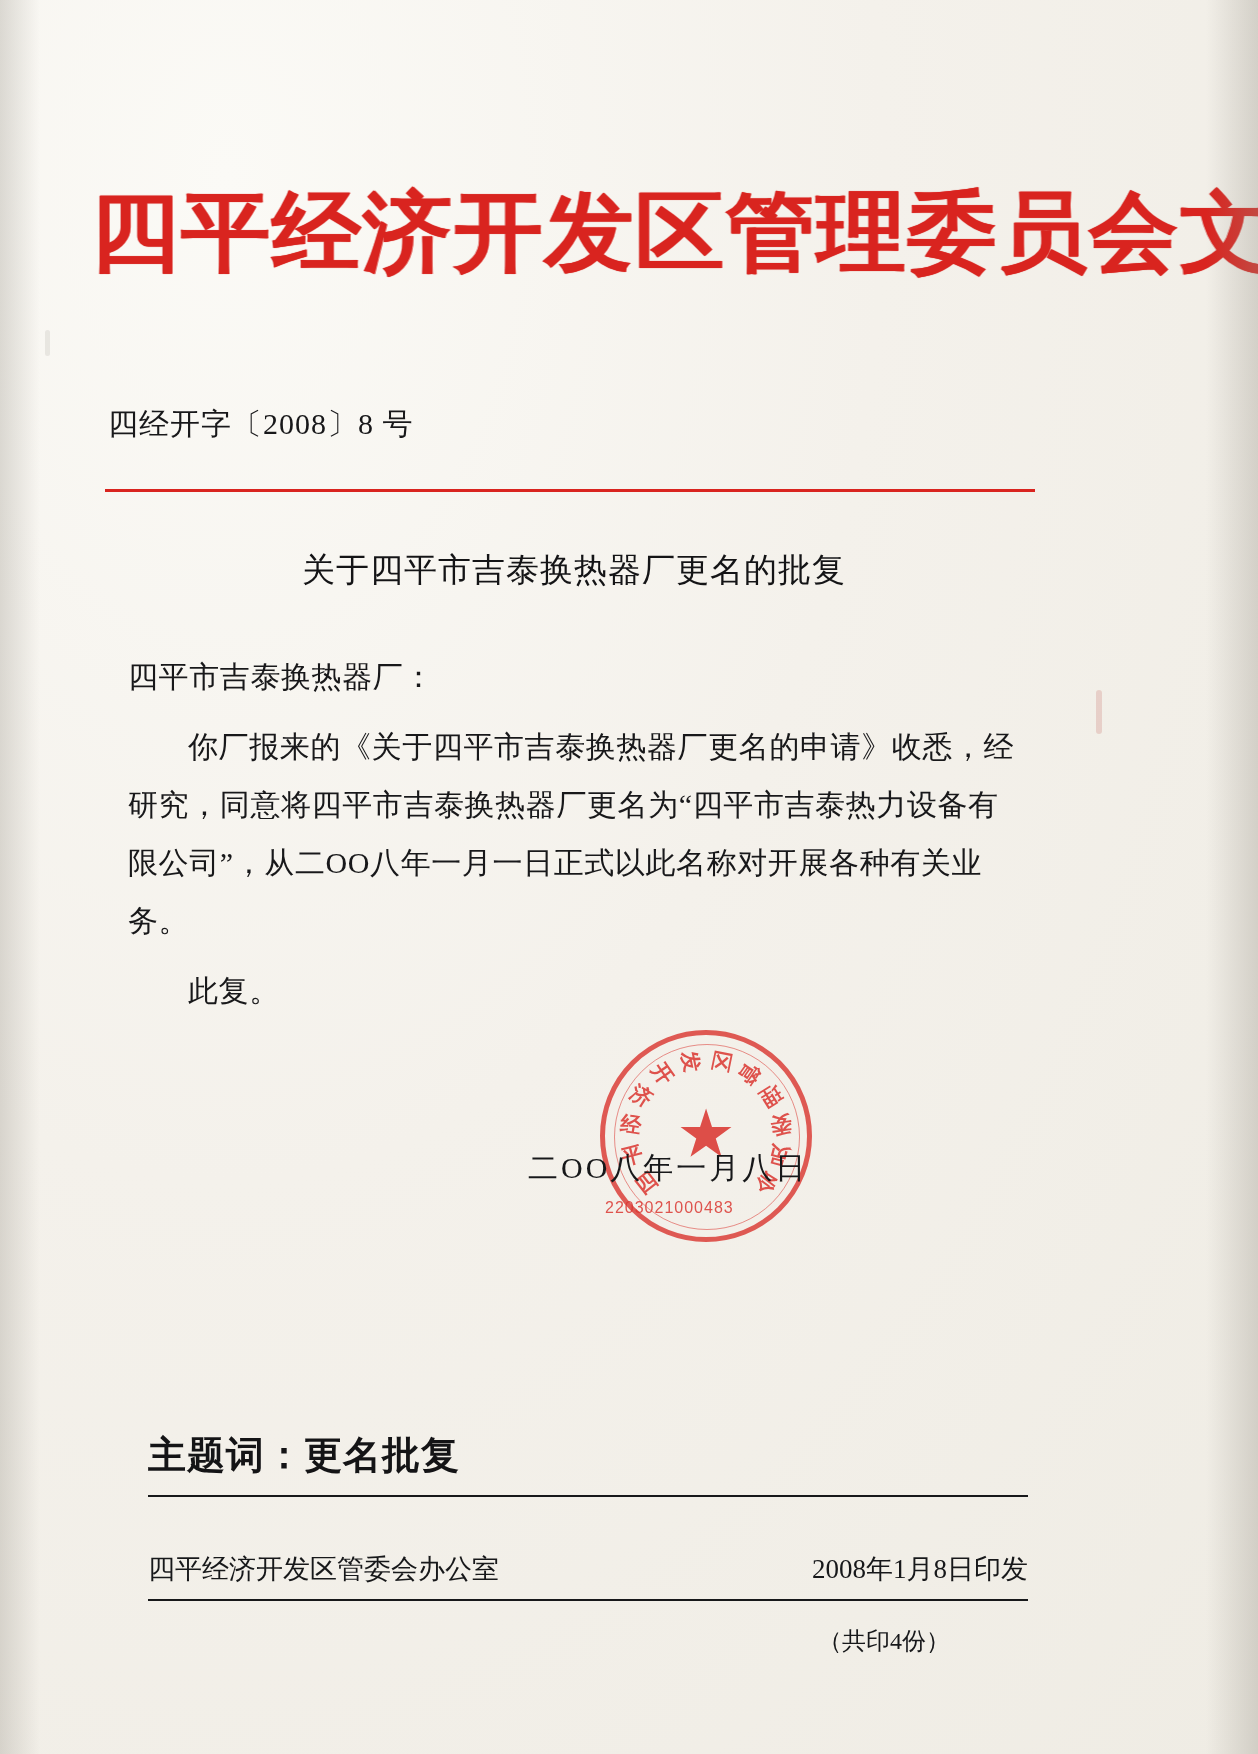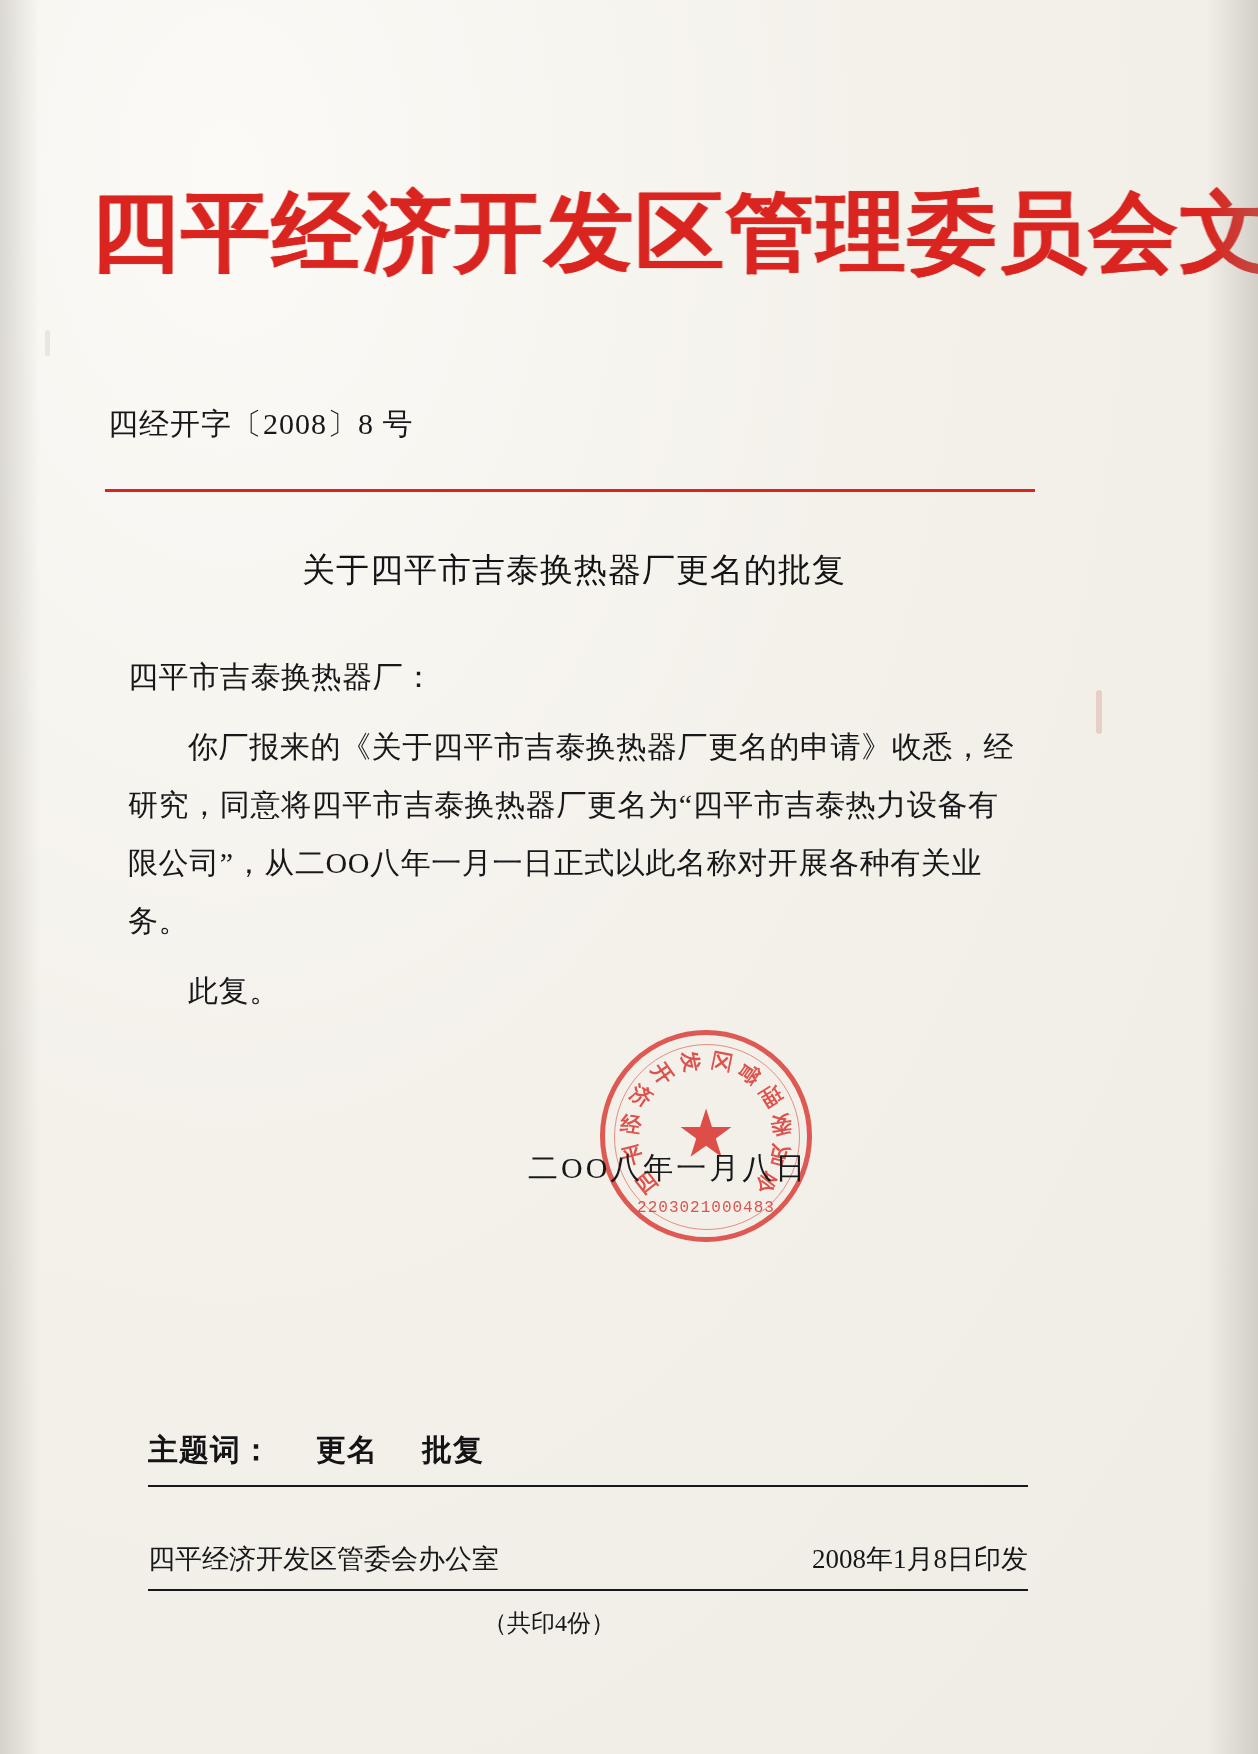--- a/index.html
+++ b/index.html
@@ -175,22 +175,21 @@
     font-size: 21px;
     font-weight: bold;
     color: rgba(216,40,34,0.86);
     transform-origin: 0 0;
   }
   .seal-code {
     position: absolute;
     left: 0;
     bottom: 20px;
     width: 202px;
-    text-align: center;
-    font-family: Liberation Mono, monospace;
+    font-family: Liberation Sans, sans-serif;
     font-size: 16px;
     letter-spacing: 1px;
     color: rgba(216,40,34,0.85);
   }
   .seal-date {
     position: absolute;
     left: 420px;
     top: 128px;
     width: 380px;
     text-align: left;
@@ -201,28 +200,27 @@
   }
 
   
   .footer {
     position: absolute;
     top: 1430px;
     left: 40px;
     width: 900px;
   }
   .kw-row {
-    font-size: 30px;
+    font-size: 38px;
     font-weight: bold;
     color: #141416;
     letter-spacing: 1px;
     font-family: "DejaVu Sans", "Liberation Sans", sans-serif;
     padding-bottom: 10px;
     display: flex;
-    gap: 44px;
     align-items: center;
   }
   .rule-thin {
     width: 880px;
     height: 2px;
     background: #17181a;
     margin: 4px 0 0 0;
   }
   .issuer-row {
     display: flex;
@@ -230,24 +228,24 @@
     align-items: baseline;
     width: 880px;
     font-size: 27px;
     color: #17181a;
     padding: 14px 0 8px 0;
     font-family: "Liberation Serif", serif;
     margin-top: 40px;
   }
   .copies {
     width: 880px;
-    text-align: center;
+    text-align: right;
     font-size: 24px;
     color: #17181a;
-    padding-top: 16px;
+    padding-top: 24px;
     padding-right: 78px;
     box-sizing: border-box;
     font-family: "Liberation Serif", serif;
   }
 
   
   .blemish {
     position: absolute;
     background: rgba(180,60,50,0.35);
     pointer-events: none;

